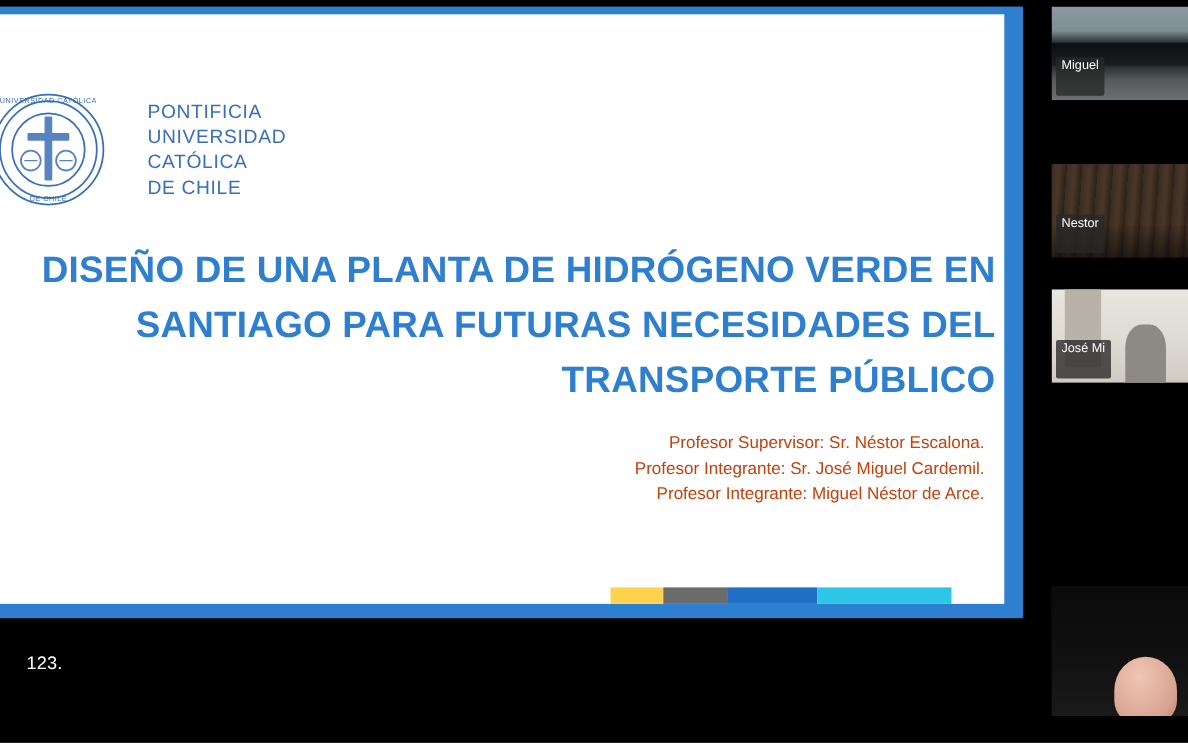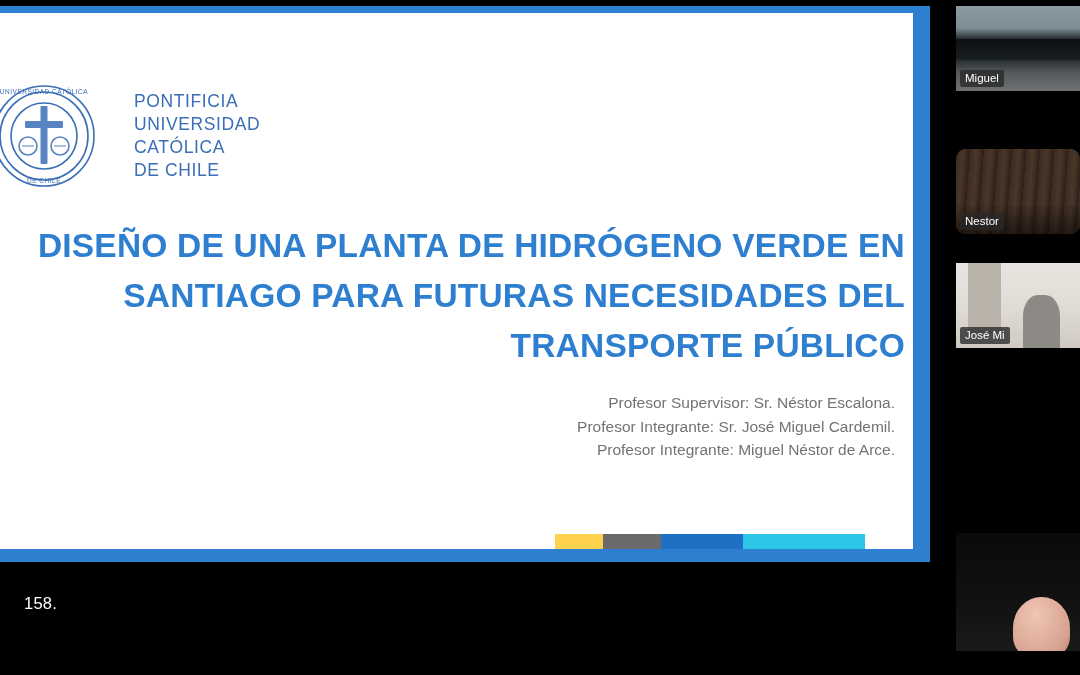--- a/index.html
+++ b/index.html
@@ -90,21 +90,21 @@
   }
   #slide-title .line { white-space: nowrap; }
   #slide-title .line:first-child { margin-left: -40px; }
 
   
   #credits {
     position: absolute;
     right: 18px;
     top: 378px;
     text-align: right;
-    color: #737373;
+    color: #c2410c;
     font-size: 15.5px;
     line-height: 23.5px;
   }
   #credits .group-gap { height: 22px; }
 
   
   #caption {
     position: absolute;
     left: 24px;
     top: 594px;
@@ -126,32 +126,32 @@
     left: 26px;
     width: 124px;
     height: 85px;
     overflow: hidden;
     background: #111;
   }
   .tile .nameplate {
     position: absolute;
     left: 4px; bottom: 4px;
     max-width: 112px;
-    padding: 1px 5px 2px 5px;
+    padding: 1px 5px 20px 5px;
     background: rgba(40,40,40,0.78);
     color: #ffffff;
     font-size: 11.5px;
     line-height: 14px;
     border-radius: 2px;
     white-space: nowrap;
     overflow: hidden;
     text-overflow: clip;
   }
   #tile-0 { top: 6px; }
-  #tile-1 { top: 149px; border-radius: 10px; }
+  #tile-1 { top: 149px; }
   #tile-2 { top: 263px; text-align: right; }
   #tile-3 { top: 405px; }
   #tile-4 { top: 533px; height: 118px; }
 
   
   .cam-0 {
     position: absolute; inset: 0;
     background:
       linear-gradient(180deg, #8a9aa0 0%, #7d8d93 26%, #1c2327 40%, #22292d 62%, #55595a 78%, #6d7174 100%);
   }
@@ -266,21 +266,21 @@
         <div id="color-strip">
           <div style="width:48px;background:#ffd24d"></div>
           <div style="width:58px;background:#6b6b6b"></div>
           <div style="width:82px;background:#1f6fc4"></div>
           <div style="width:122px;background:#2ec6e6"></div>
         </div>
 
       </div>
     </div>
 
-    <div id="caption">158.</div>
+    <div id="caption">123.</div>
 
   </div>
 
   <div id="filmstrip">
 
     <div class="tile" id="tile-0">
       <div class="cam-0"></div>
       <div class="nameplate">Miguel</div>
     </div>
 

